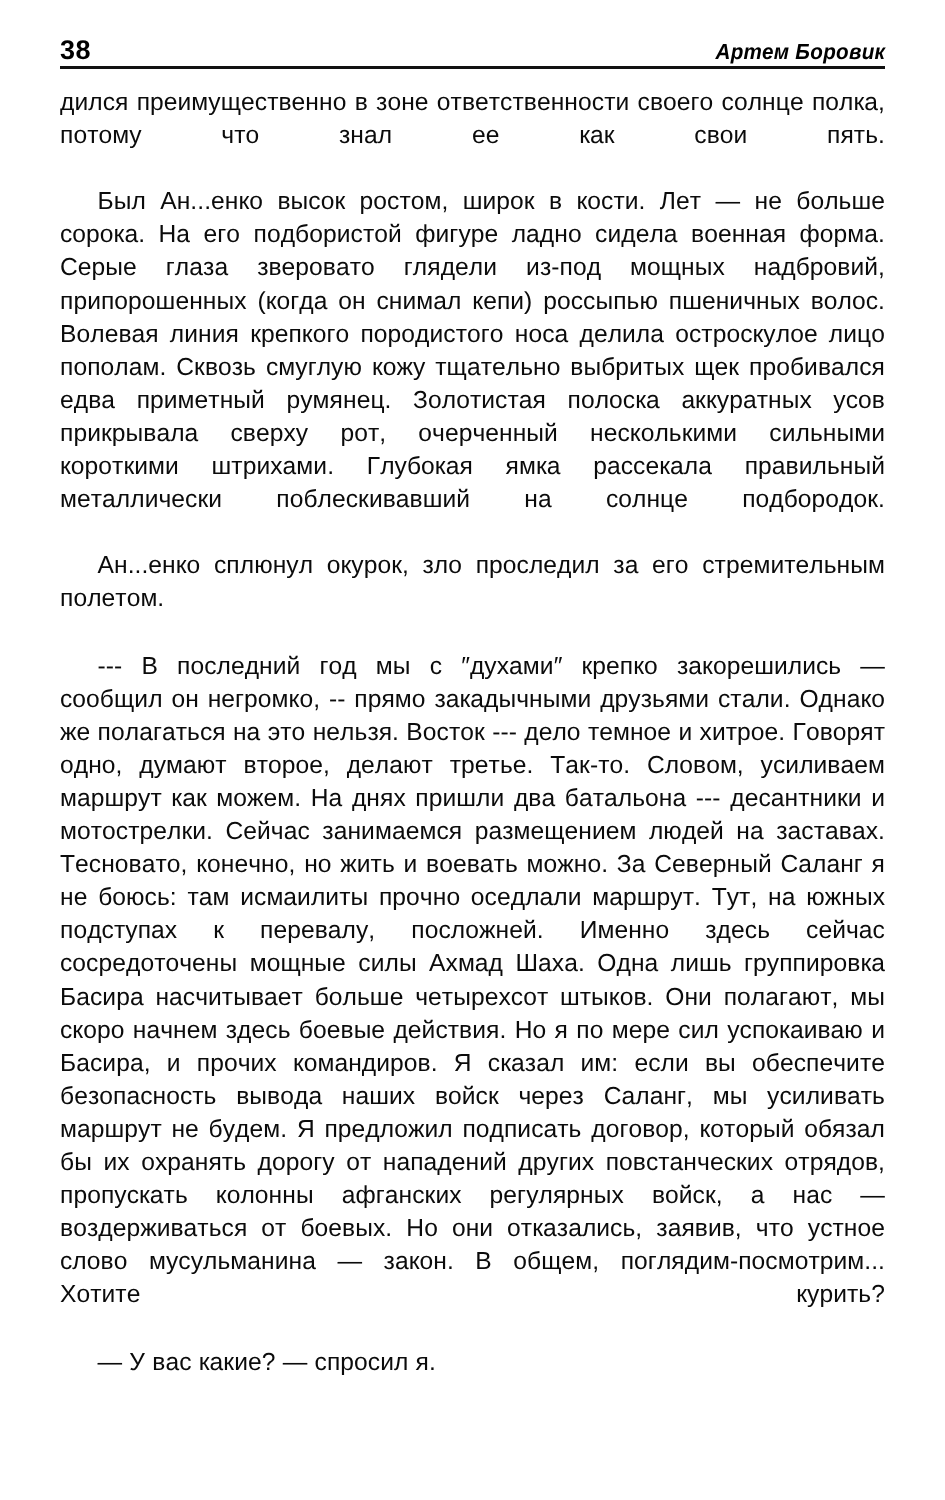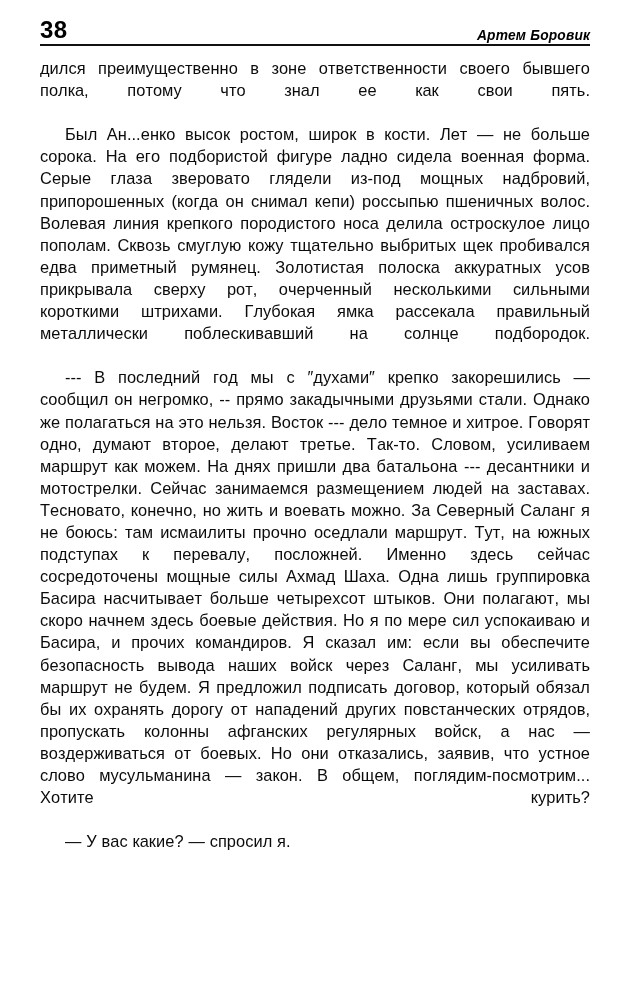--- a/index.html
+++ b/index.html
@@ -25,21 +25,21 @@
     left: 40px;
     right: 40px;
     top: 16px;
     height: 26px;
     display: flex;
     align-items: flex-end;
     justify-content: space-between;
   }
 
   .folio {
-    font-size: 24px;
+    font-size: 18px;
     font-weight: bold;
     line-height: 1;
     letter-spacing: 0.3px;
     color: #000;
   }
 
   .author-name {
     font-size: 14.5px;
     font-weight: bold;
     font-style: italic;
@@ -106,19 +106,20 @@
 <div class="page">
 
   <div class="running-head">
     <span class="folio">38</span>
     <span class="author-name">Артем Боровик</span>
   </div>
 
   <div class="head-rule"></div>
 
   <div class="textblock">
-      <p class="para">дился преимущественно в зоне ответственности своего бывшего полка, потому что знал ее как свои пять.</p>
+      <p class="para">дился преимущественно в зоне ответственности своего солнце полка, потому что знал ее как свои пять.</p>
       <p class="para indent">Был Ан...енко высок ростом, широк в кости. Лет — не больше сорока. На его подбористой фигуре ладно сидела военная форма. Серые глаза зверовато глядели из-под мощных надбровий, припорошенных (когда он снимал кепи) россыпью пшеничных волос. Волевая линия крепкого породистого носа делила остроскулое лицо пополам. Сквозь смуглую кожу тщательно выбритых щек пробивался едва приметный румянец. Золотистая полоска аккуратных усов прикрывала сверху рот, очерченный несколькими сильными короткими штрихами. Глубокая ямка рассекала правильный металлически поблескивавший на солнце подбородок.</p>
+      <p class="para indent">Ан...енко сплюнул окурок, зло проследил за его стремительным полетом.</p>
       <p class="para indent">--- В последний год мы с ″духами″ крепко закорешились — сообщил он негромко, -- прямо закадычными друзьями стали. Однако же полагаться на это нельзя. Восток --- дело темное и хитрое. Говорят одно, думают второе, делают третье. Так-то. Словом, усиливаем маршрут как можем. На днях пришли два батальона --- десантники и мотострелки. Сейчас занимаемся размещением людей на заставах. Тесновато, конечно, но жить и воевать можно. За Северный Саланг я не боюсь: там исмаилиты прочно оседлали маршрут. Тут, на южных подступах к перевалу, посложней. Именно здесь сейчас сосредоточены мощные силы Ахмад Шаха. Одна лишь группировка Басира насчитывает больше четырехсот штыков. Они полагают, мы скоро начнем здесь боевые действия. Но я по мере сил успокаиваю и Басира, и прочих командиров. Я сказал им: если вы обеспечите безопасность вывода наших войск через Саланг, мы усиливать маршрут не будем. Я предложил подписать договор, который обязал бы их охранять дорогу от нападений других повстанческих отрядов, пропускать колонны афганских регулярных войск, а нас — воздерживаться от боевых. Но они отказались, заявив, что устное слово мусульманина — закон. В общем, поглядим-посмотрим... Хотите курить?</p>
       <p class="para indent dialogue nostretch">— У вас какие? — спросил я.</p>
     </div>
 
 </div>
 
 </body></html>

